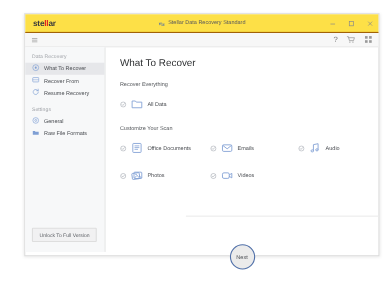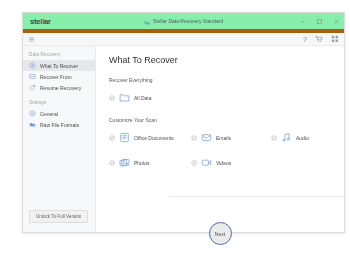--- a/index.html
+++ b/index.html
@@ -26,22 +26,22 @@
     flex-direction: column;
   }
 
   
   .titlebar {
     height: 16px;
     flex: 0 0 16px;
     display: flex;
     align-items: center;
     position: relative;
-    background: #86efac;
-    border-bottom: 4px solid #a16207;
+    background: #fde047;
+    border-bottom: 1px solid #a16207;
   }
   .brand {
     font-size: 7.5px;
     font-weight: bold;
     letter-spacing: -0.2px;
     color: #3b3b3b;
     padding-left: 7px;
     user-select: none;
   }
   .brand .red { color: #e02020; }

